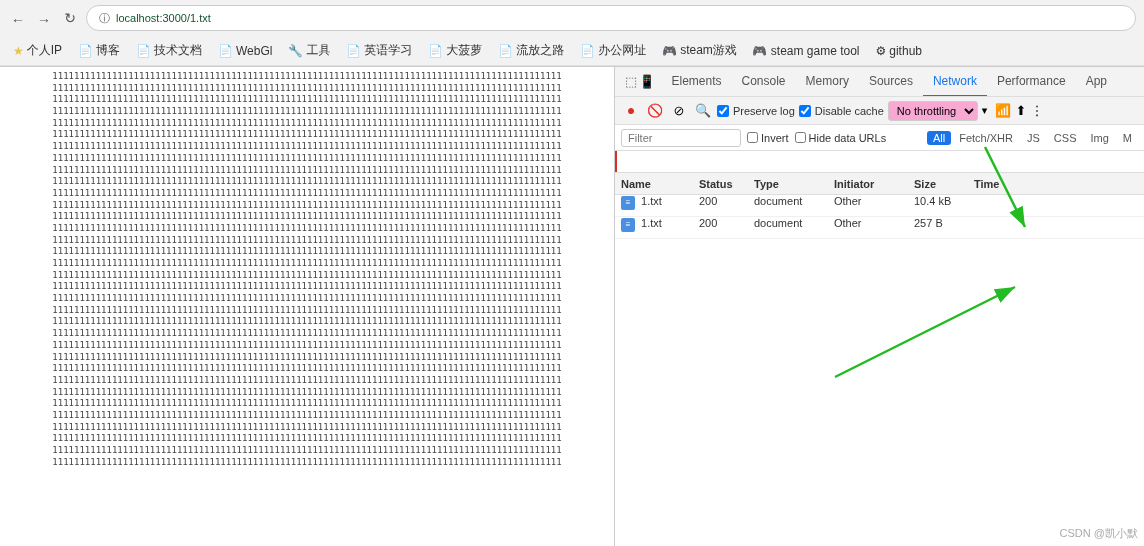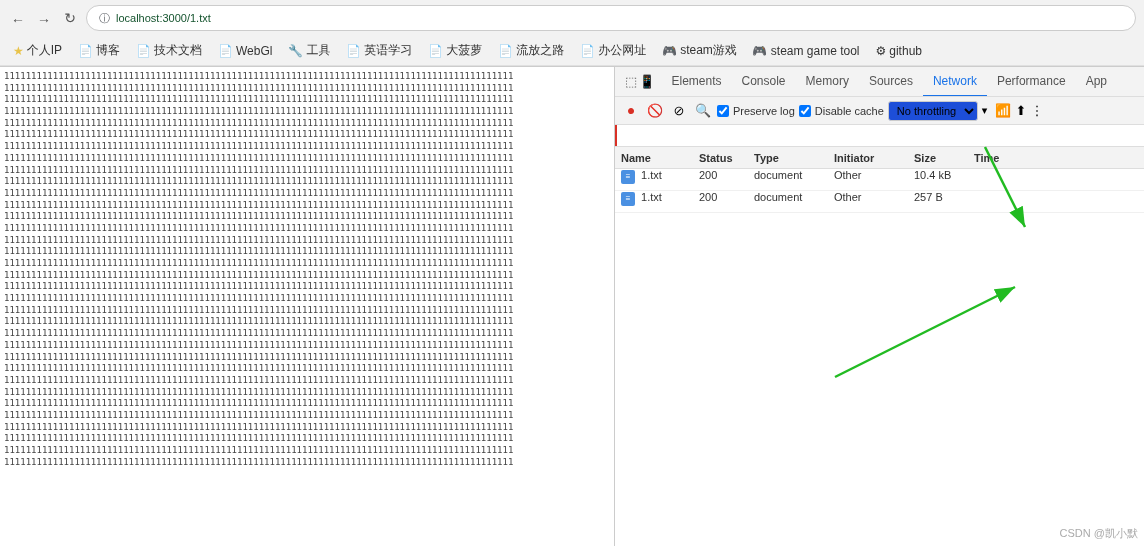--- a/index.html
+++ b/index.html
@@ -28,21 +28,21 @@
     .devtools-tabs { display: flex; align-items: center; background: #f3f3f3; border-bottom: 1px solid #ddd; height: 30px; padding: 0 4px; overflow: hidden; }
     .dt-tab { padding: 0 10px; height: 30px; display: flex; align-items: center; font-size: 12px; color: #555; cursor: pointer; border-bottom: 2px solid transparent; white-space: nowrap; }
     .dt-tab.active { color: #1a73e8; border-bottom: 2px solid #1a73e8; }
 
     
     .devtools-toolbar { display: flex; align-items: center; background: #f3f3f3; border-bottom: 1px solid #ddd; height: 28px; padding: 0 6px; gap: 4px; }
     .dt-toolbar-btn { width: 20px; height: 20px; border: none; background: none; cursor: pointer; display: flex; align-items: center; justify-content: center; border-radius: 3px; font-size: 13px; }
     .dt-toolbar-btn.red { color: #d93025; }
     .dt-checkbox-label { display: flex; align-items: center; gap: 4px; font-size: 11px; color: #333; cursor: pointer; white-space: nowrap; }
     .dt-checkbox-label input { width: 12px; height: 12px; }
-    .throttling-select { font-size: 11px; border: 1px solid #ccc; background: #1d4ed8; padding: 2px 4px; border-radius: 3px; cursor: pointer; }
+    .throttling-select { font-size: 11px; border: 1px solid #ccc; background: #f9a8d4; padding: 2px 4px; border-radius: 3px; cursor: pointer; }
 
     
     .filter-bar { display: flex; align-items: center; background: #fff; border-bottom: 1px solid #ddd; height: 26px; padding: 0 6px; gap: 6px; font-size: 11px; }
     .filter-input { border: 1px solid #ccc; border-radius: 3px; height: 18px; padding: 0 6px; font-size: 11px; width: 120px; }
     .filter-checkbox { display: flex; align-items: center; gap: 3px; font-size: 11px; color: #333; cursor: pointer; }
     .filter-checkbox input { width: 11px; height: 11px; }
     .filter-type-btns { display: flex; gap: 2px; margin-left: auto; }
     .filter-type-btn { padding: 1px 6px; font-size: 11px; border: none; background: none; cursor: pointer; border-radius: 3px; color: #555; }
     .filter-type-btn.active { background: #1a73e8; color: #fff; }
 
@@ -131,21 +131,21 @@
     <div class="bookmark-item">
       <span style="color:#333;font-size:12px;">⚙</span>
       <span>github</span>
     </div>
   </div>
 </div>
 
 <div class="main-layout">
 
   <div class="page-content">
-    <div style="font-family:monospace;font-size:9px;color:#444;line-height:1.35;">
+    <div style="font-family:monospace;font-size:9px;color:#444;line-height:1.35;text-align:center;">
 
       <div class="text-line">1111111111111111111111111111111111111111111111111111111111111111111111111111111111111111111111</div>
       <div class="text-line">1111111111111111111111111111111111111111111111111111111111111111111111111111111111111111111111</div>
       <div class="text-line">1111111111111111111111111111111111111111111111111111111111111111111111111111111111111111111111</div>
       <div class="text-line">1111111111111111111111111111111111111111111111111111111111111111111111111111111111111111111111</div>
       <div class="text-line">1111111111111111111111111111111111111111111111111111111111111111111111111111111111111111111111</div>
       <div class="text-line">1111111111111111111111111111111111111111111111111111111111111111111111111111111111111111111111</div>
       <div class="text-line">1111111111111111111111111111111111111111111111111111111111111111111111111111111111111111111111</div>
       <div class="text-line">1111111111111111111111111111111111111111111111111111111111111111111111111111111111111111111111</div>
       <div class="text-line">1111111111111111111111111111111111111111111111111111111111111111111111111111111111111111111111</div>
@@ -222,20 +222,39 @@
       </label>
       <select class="throttling-select">
         <option>No throttling</option>
       </select>
       <span style="font-size:11px;cursor:pointer;">▾</span>
       <span style="font-size:13px;cursor:pointer;margin-left:4px;">📶</span>
       <span style="font-size:13px;cursor:pointer;">⬆</span>
       <span style="font-size:13px;cursor:pointer;">⋮</span>
     </div>
 
+    <div class="filter-bar">
+      <input class="filter-input" type="text" placeholder="Filter" style="">
+      <label class="filter-checkbox">
+        <input type="checkbox" style="">
+        <span>Invert</span>
+      </label>
+      <label class="filter-checkbox">
+        <input type="checkbox" style="">
+        <span>Hide data URLs</span>
+      </label>
+      <div class="filter-type-btns">
+        <button class="filter-type-btn active">All</button>
+        <button class="filter-type-btn">Fetch/XHR</button>
+        <button class="filter-type-btn">JS</button>
+        <button class="filter-type-btn">CSS</button>
+        <button class="filter-type-btn">Img</button>
+        <button class="filter-type-btn">M</button>
+      </div>
+    </div>
 
     <div class="timeline-bar">
       <div class="timeline-red-line"></div>
     </div>
 
     <div class="network-table">
 
       <div class="network-header">
         <div class="col-name">Name</div>
         <div class="col-status">Status</div>

